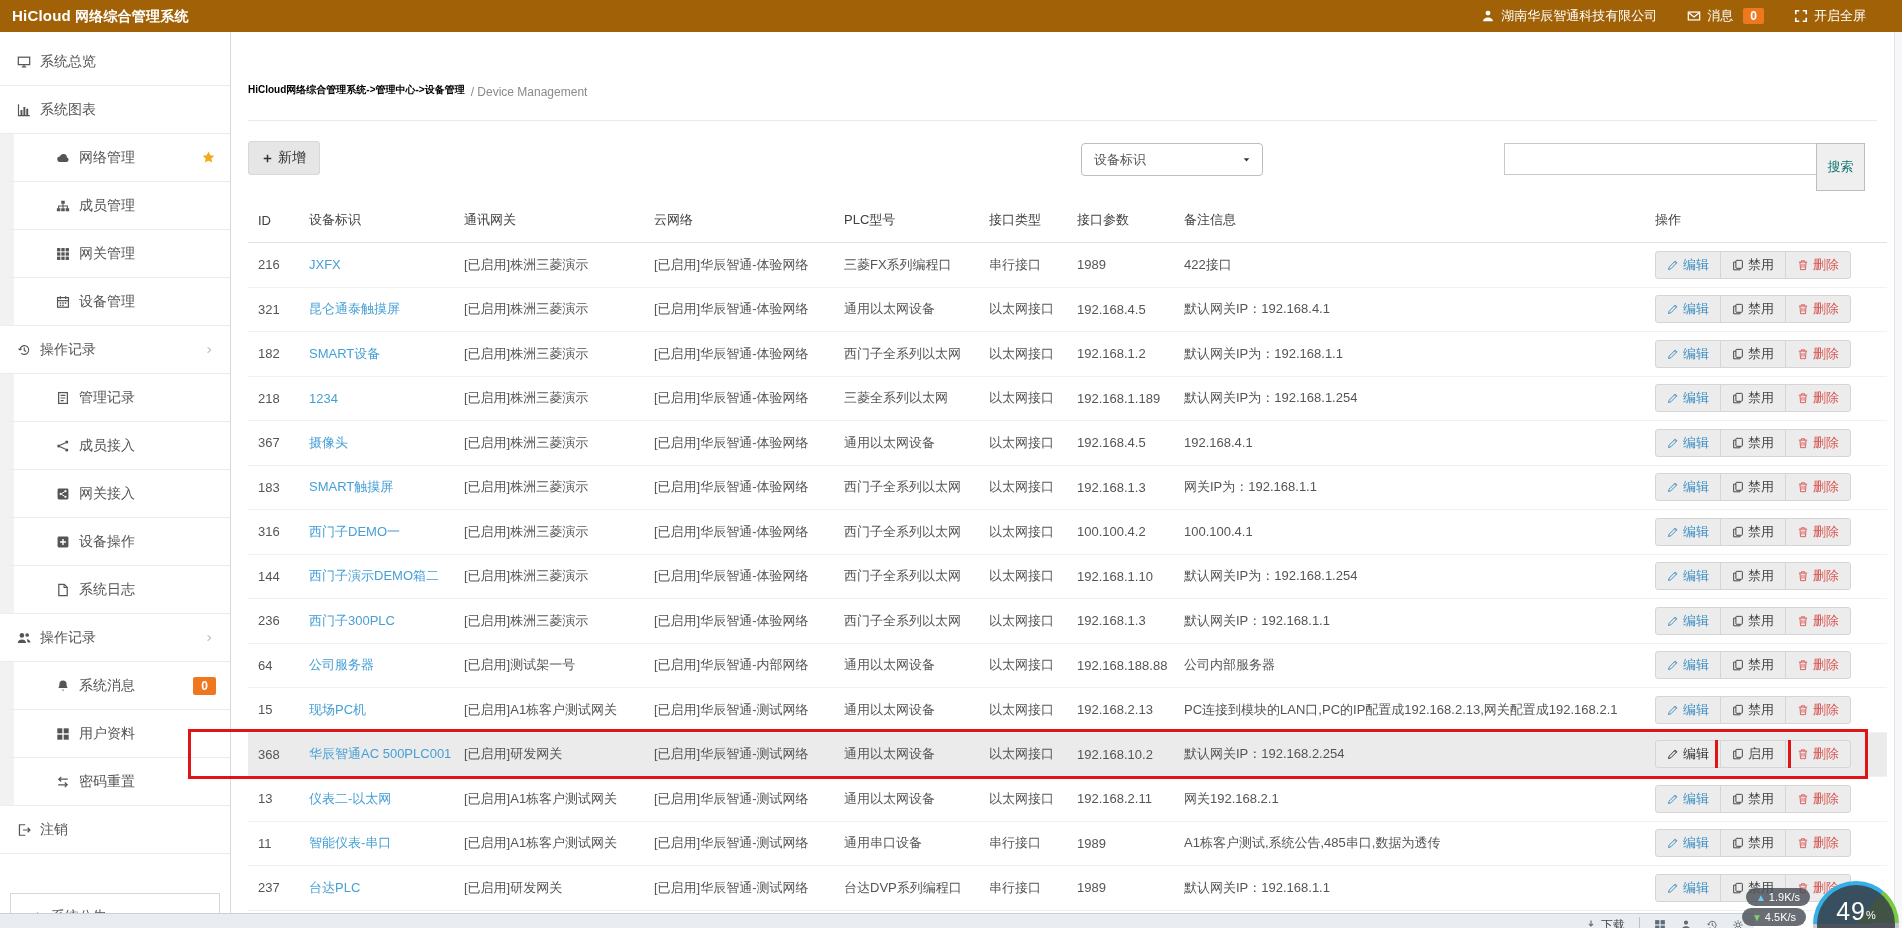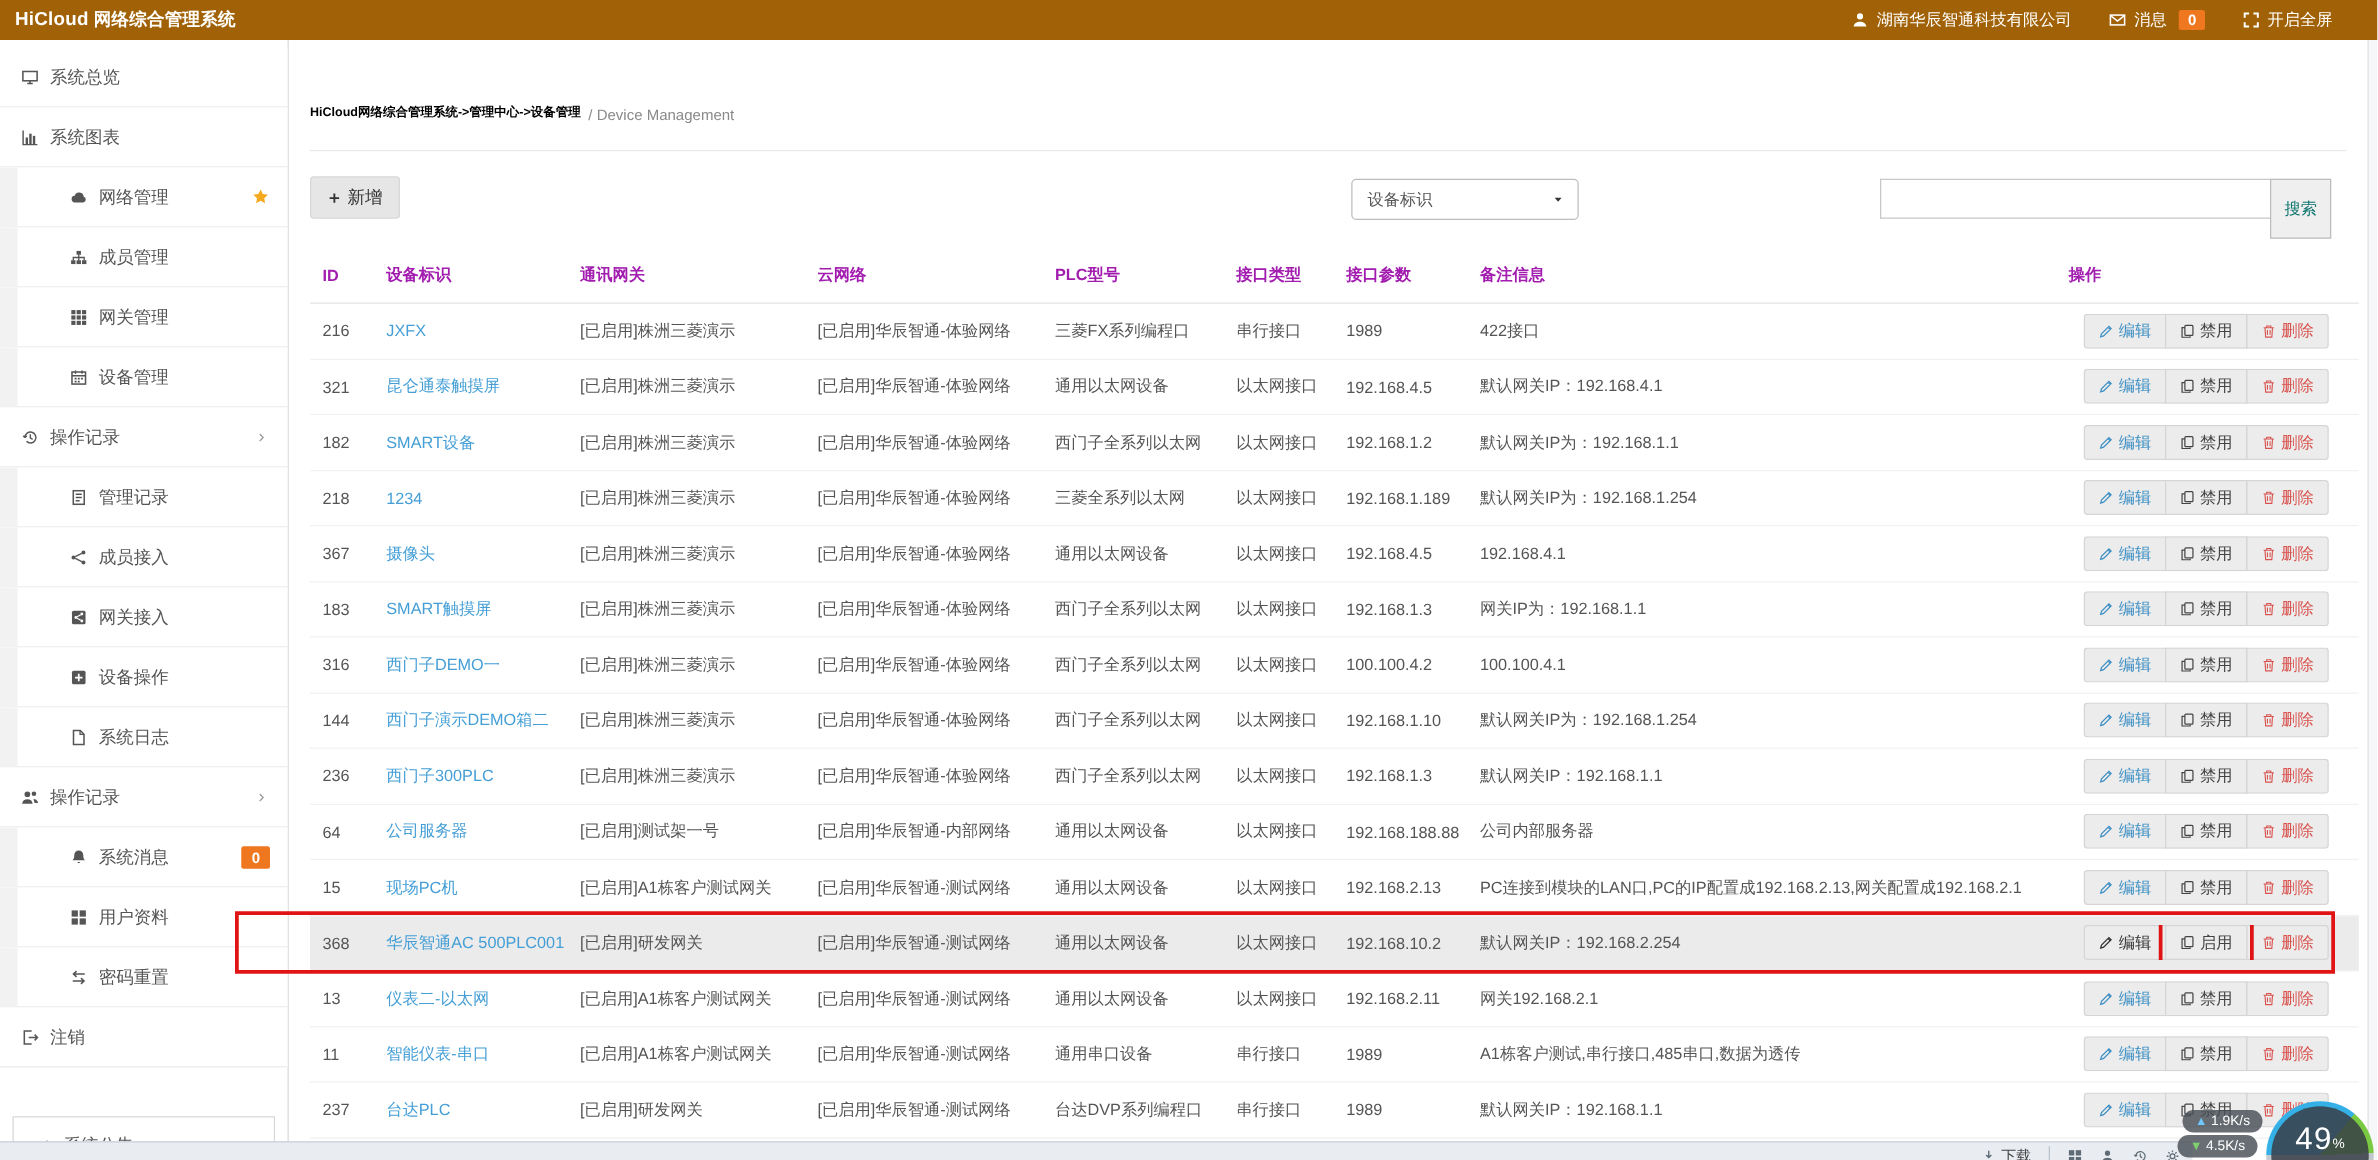--- a/index.html
+++ b/index.html
@@ -66,30 +66,30 @@
   .btn-search{width:49px;height:48px;background:#efefef;border:1px solid #bdbdbd;
     font-size:13px;color:#0f766e;cursor:pointer;box-sizing:border-box;
     font-family:"Liberation Sans","DejaVu Sans",sans-serif;}
 
   
   .dev-table{position:absolute;left:17px;top:166px;width:1639px;}
   .trow{display:grid;grid-template-columns:55px 155px 190px 190px 145px 88px 107px 471px 1fr;
     align-items:center;height:43.5px;border-bottom:1px solid #f1f1f1;font-size:13px;color:#555;}
   .trow>div{padding-left:6px;overflow:hidden;white-space:nowrap;}
   .trow>.c-id{padding-left:10px;}
-  .thead{height:44px;font-weight:bold;color:#a21caf;border-bottom:1px solid #e3e3e3;font-size:13px;}
+  .thead{height:44px;font-weight:normal;color:#404040;border-bottom:1px solid #e3e3e3;font-size:13px;}
   .dev-link{color:#459fd6;cursor:pointer;}
   .trow.hl{background:#ebebeb;position:relative;}
   .hl-box{position:absolute;left:-60px;right:19px;top:-4px;bottom:-3px;
     border:3px solid #e01414;pointer-events:none;z-index:6;}
   .actions{display:flex;}
   .abtn{display:inline-flex;align-items:center;gap:4px;height:26px;padding:0 11px;
     background:#ececec;border:1px solid #d5d5d5;margin-left:-1px;font-size:13px;
     cursor:pointer;white-space:nowrap;}
-  .abtn:first-child{border-radius:3px 0 0 3px;margin-left:12px;}
+  .abtn:first-child{border-radius:3px 0 0 3px;margin-left:0;}
   .abtn:last-child{border-radius:0 3px 3px 0;}
   .abtn .icn svg{width:12px;height:12px;}
   .abtn.edit{color:#3d8fc4;}
   .abtn.toggle{color:#444;}
   .abtn.del{color:#d9534f;}
   .trow.hl .abtn.edit{color:#333;}
   .abtn.redbox{outline:3px solid #e01414;outline-offset:2px;position:relative;z-index:7;}
 
   
   .bottombar{position:absolute;left:0;top:913px;width:1754px;height:15px;
@@ -917,21 +917,21 @@
           </div>
         </div>
         <div class="trow">
           <div class="c-id">11</div>
           <div class="c-name"><span class="dev-link">智能仪表-串口</span></div>
           <div class="c-gw">[已启用]A1栋客户测试网关</div>
           <div class="c-cloud">[已启用]华辰智通-测试网络</div>
           <div class="c-plc">通用串口设备</div>
           <div class="c-ift">串行接口</div>
           <div class="c-ifp">1989</div>
-          <div class="c-remark">A1栋客户测试,串行接口,485串口,数据为透传</div>
+          <div class="c-remark">A1栋客户测试,系统公告,485串口,数据为透传</div>
           <div class="c-ops">
             <div class="actions">
               <div class="abtn edit">
                 <span class="icn">
                   <svg viewBox="0 0 16 16">
                     <path d="m2 14 .9-3.2 8-8L13.2 5l-8 8zM9.9 3.8l2.3 2.3" fill="none" stroke="currentColor" stroke-width="1.3"></path>
                   </svg>
                 </span>
                 <span>编辑</span>
               </div>

